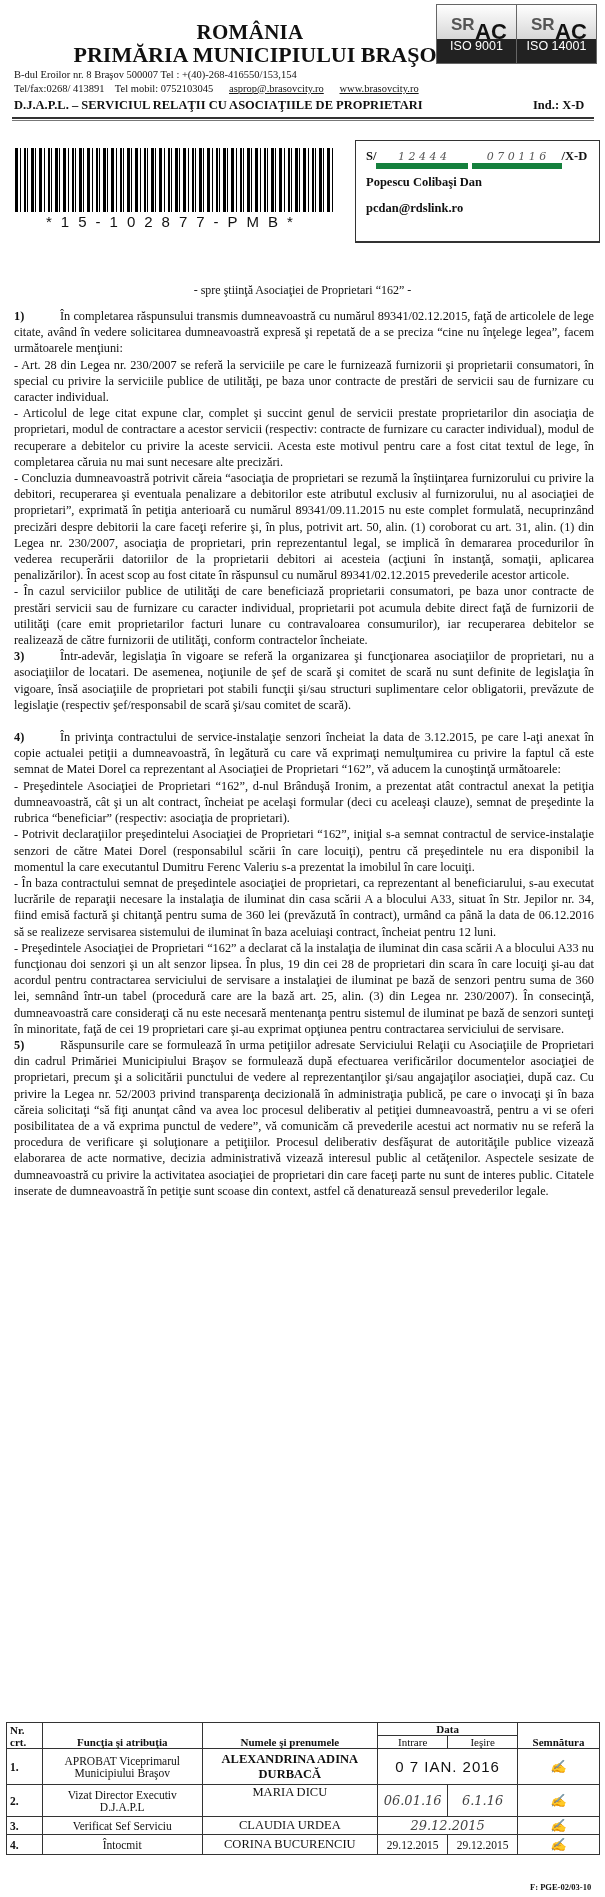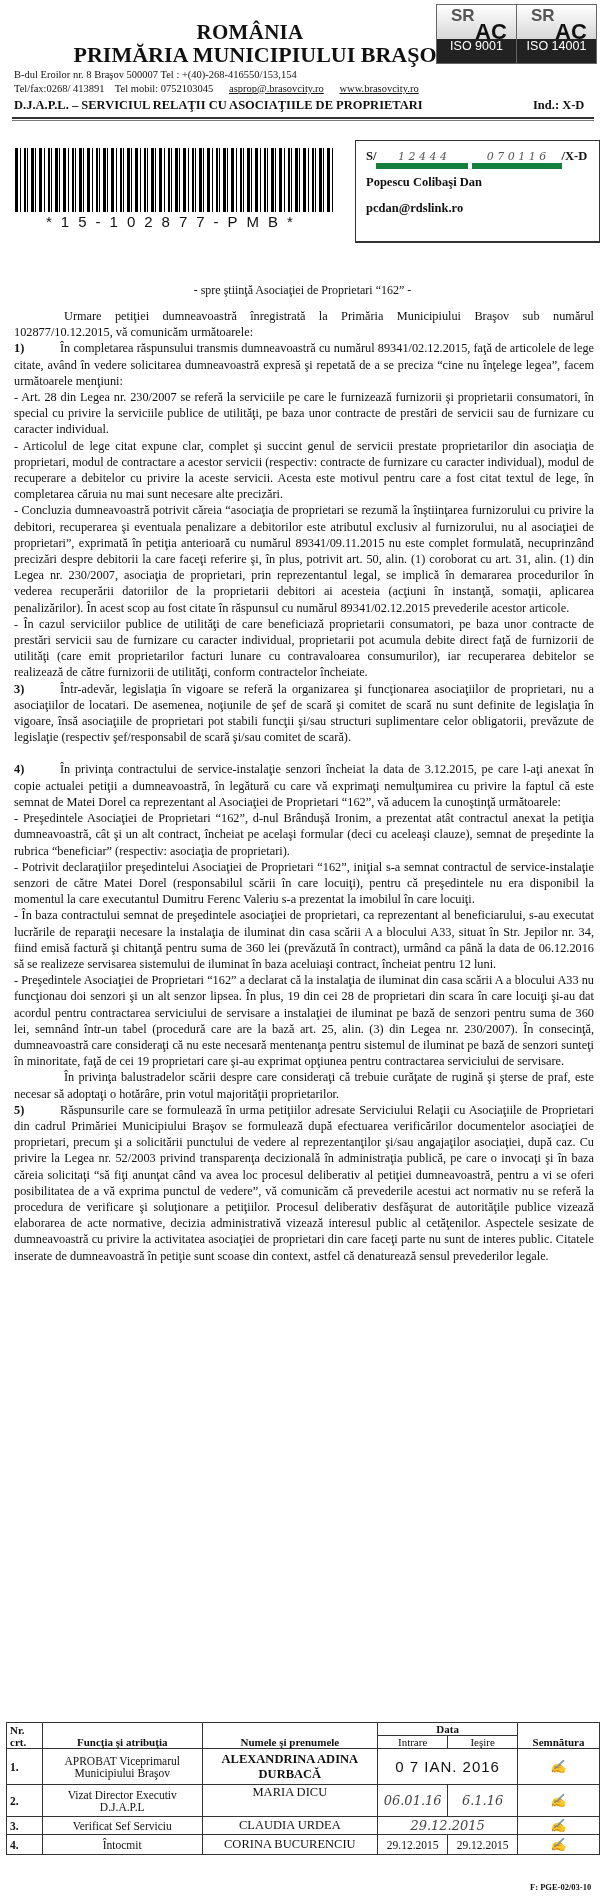--- a/index.html
+++ b/index.html
@@ -17,21 +17,21 @@
   #c2 .u { text-decoration: underline; }
   #dept { top: 98px; left: 14px; font-size: 12.5px; font-weight: bold; white-space: nowrap; }
   #dept .ind { position: absolute; left: 519px; top: 0; }
   .rule1 { top: 117px; left: 12px; width: 582px; height: 2px; background: #333; }
   .rule2 { top: 120px; left: 12px; width: 582px; height: 1px; background: #777; }
 
   .iso { top: 4px; left: 436px; width: 159px; height: 58px; border: 1px solid #666;
          display: flex; background: linear-gradient(180deg,#fff 0%,#d9d9d9 55%,#bbb 100%); }
   .iso-cell { flex: 1; position: relative; border-right: 1px solid #666; }
   .iso-cell:last-child { border-right: none; }
-  .iso-sr { position: absolute; top: 1px; left: 14px; font: bold 17px "Liberation Sans", sans-serif; color: #555; }
+  .iso-sr { position: absolute; top: 10px; left: 14px; font: bold 17px "Liberation Sans", sans-serif; color: #555; }
   .iso-ac { position: absolute; top: 14px; left: 38px; font: bold 22px "Liberation Sans", sans-serif; color: #111; }
   .iso-lbl { position: absolute; bottom: 0; left: 0; right: 0; height: 24px; background: #222; color: #fff;
              font: 12.5px "Liberation Sans", sans-serif; text-align: center; line-height: 14px; }
 
   .barcode { top: 148px; left: 15px; width: 318px; height: 64px;
     background: repeating-linear-gradient(90deg,
       #000 0 3px, #fff 3px 5px, #000 5px 6px, #fff 6px 9px, #000 9px 11px, #fff 11px 12px,
       #000 12px 13px, #fff 13px 16px, #000 16px 19px, #fff 19px 20px, #000 20px 21px, #fff 21px 24px); }
   .barcode-text { top: 213px; left: 15px; width: 318px; font: 15px "Liberation Sans", sans-serif;
                   letter-spacing: 9px; text-align: center; white-space: nowrap; }
@@ -101,34 +101,32 @@
   <div class="addr-line" id="ab1">
     <span>S/</span><span class="hw" style="width:92px;text-align:center">1 2 4 4 4</span>&nbsp;<span class="hw" style="width:90px;text-align:center">0 7 0 1 1 6</span><span>/X-D</span>
   </div>
   <div class="addr-line" id="ab2">Popescu Colibaşi Dan</div>
   <div class="addr-line" id="ab3">pcdan@rdslink.ro</div>
 </div>
 
 <div class="abs spre">- spre ştiinţă Asociaţiei de Proprietari “162” -</div>
 
 <div class="abs body">
-  <p class="ind1">Urmare petiţiei dumneavoastră înregistrată la Primăria Municipiului Braşov sub numărul 102877/10.12.2015, vă comunicăm următoarele:</p>
   <p><span class="num">1)</span><span>În completarea răspunsului transmis dumneavoastră cu numărul 89341/02.12.2015, faţă de articolele de lege citate, având în vedere solicitarea dumneavoastră expresă şi repetată de a se preciza “cine nu înţelege legea”, facem următoarele menţiuni:</span></p>
   <p>-  Art. 28 din Legea nr. 230/2007 se referă la serviciile pe care le furnizează furnizorii şi proprietarii consumatori, în special cu privire la serviciile publice de utilităţi, pe baza unor contracte de prestări de servicii sau de furnizare cu caracter individual.</p>
   <p>-  Articolul de lege citat expune clar, complet şi succint genul de servicii prestate proprietarilor din asociaţia de proprietari, modul de contractare a acestor servicii (respectiv: contracte de furnizare cu caracter individual), modul de recuperare a debitelor cu privire la aceste servicii. Acesta este motivul pentru care a fost citat textul de lege, în completarea căruia nu mai sunt necesare alte precizări.</p>
   <p>-  Concluzia dumneavoastră potrivit căreia “asociaţia de proprietari se rezumă la înştiinţarea furnizorului cu privire la debitori, recuperarea şi eventuala penalizare a debitorilor este atributul exclusiv al furnizorului, nu al asociaţiei de proprietari”, exprimată în petiţia anterioară cu numărul 89341/09.11.2015 nu este complet formulată, necuprinzând precizări despre debitorii la care faceţi referire şi, în plus, potrivit art. 50, alin. (1) coroborat cu art. 31, alin. (1) din Legea nr. 230/2007, asociaţia de proprietari, prin reprezentantul legal, se implică în demararea procedurilor în vederea recuperării datoriilor de la proprietarii debitori ai acesteia (acţiuni în instanţă, somaţii, aplicarea penalizărilor). În acest scop au fost citate în răspunsul cu numărul 89341/02.12.2015 prevederile acestor articole.</p>
   <p>- În cazul serviciilor publice de utilităţi de care beneficiază proprietarii consumatori, pe baza unor contracte de prestări servicii sau de furnizare cu caracter individual, proprietarii pot acumula debite direct faţă de furnizorii de utilităţi (care emit proprietarilor facturi lunare cu contravaloarea consumurilor), iar recuperarea debitelor se realizează de către furnizorii de utilităţi, conform contractelor încheiate.</p>
   <p><span class="num">3)</span><span>Într-adevăr, legislaţia în vigoare se referă la organizarea şi funcţionarea asociaţiilor de proprietari, nu a asociaţiilor de locatari. De asemenea, noţiunile de şef de scară şi comitet de scară nu sunt definite de legislaţia în vigoare, însă asociaţiile de proprietari pot stabili funcţii şi/sau structuri suplimentare celor obligatorii, prevăzute de legislaţie (respectiv şef/responsabil de scară şi/sau comitet de scară).</span></p>
   <div class="gap"></div>
   <p><span class="num">4)</span><span>În privinţa contractului de service-instalaţie senzori încheiat la data de 3.12.2015, pe care l-aţi anexat în copie actualei petiţii a dumneavoastră, în legătură cu care vă exprimaţi nemulţumirea cu privire la faptul că este semnat de Matei Dorel ca reprezentant al Asociaţiei de Proprietari “162”, vă aducem la cunoştinţă următoarele:</span></p>
   <p>- Preşedintele Asociaţiei de Proprietari “162”, d-nul Brânduşă Ironim, a prezentat atât contractul anexat la petiţia dumneavoastră, cât şi un alt contract, încheiat pe acelaşi formular (deci cu aceleaşi clauze), semnat de preşedinte la rubrica “beneficiar” (respectiv: asociaţia de proprietari).</p>
   <p>- Potrivit declaraţiilor preşedintelui Asociaţiei de Proprietari “162”, iniţial s-a semnat contractul de service-instalaţie senzori de către Matei Dorel (responsabilul scării în care locuiţi), pentru că preşedintele nu era disponibil la momentul la care executantul Dumitru Ferenc Valeriu s-a prezentat la imobilul în care locuiţi.</p>
   <p>- În baza contractului semnat de preşedintele asociaţiei de proprietari, ca reprezentant al beneficiarului, s-au executat lucrările de reparaţii necesare la instalaţia de iluminat din casa scării A a blocului A33, situat în Str. Jepilor nr. 34, fiind emisă factură şi chitanţă pentru suma de 360 lei (prevăzută în contract), urmând ca până la data de 06.12.2016 să se realizeze servisarea sistemului de iluminat în baza aceluiaşi contract, încheiat pentru 12 luni.</p>
   <p>- Preşedintele Asociaţiei de Proprietari “162” a declarat că la instalaţia de iluminat din casa scării A a blocului A33 nu funcţionau doi senzori şi un alt senzor lipsea. În plus, 19 din cei 28 de proprietari din scara în care locuiţi şi-au dat acordul pentru contractarea serviciului de servisare a instalaţiei de iluminat pe bază de senzori pentru suma de 360 lei, semnând într-un tabel (procedură care are la bază art. 25, alin. (3) din Legea nr. 230/2007). În consecinţă, dumneavoastră care consideraţi că nu este necesară mentenanţa pentru sistemul de iluminat pe bază de senzori sunteţi în minoritate, faţă de cei 19 proprietari care şi-au exprimat opţiunea pentru contractarea serviciului de servisare.</p>
-  <p class="ind1">În privinţa balustradelor scării despre care consideraţi că trebuie curăţate de rugină şi şterse de praf, este necesar să adoptaţi o hotărâre, prin votul majorităţii proprietarilor.</p>
   <p><span class="num">5)</span><span>Răspunsurile care se formulează în urma petiţiilor adresate Serviciului Relaţii cu Asociaţiile de Proprietari din cadrul Primăriei Municipiului Braşov se formulează după efectuarea verificărilor documentelor asociaţiei de proprietari, precum şi a solicitării punctului de vedere al reprezentanţilor şi/sau angajaţilor asociaţiei, după caz. Cu privire la Legea nr. 52/2003 privind transparenţa decizională în administraţia publică, pe care o invocaţi şi în baza căreia solicitaţi “să fiţi anunţat când va avea loc procesul deliberativ al petiţiei dumneavoastră, pentru a vi se oferi posibilitatea de a vă exprima punctul de vedere”, vă comunicăm că prevederile acestui act normativ nu se referă la procedura de verificare şi soluţionare a petiţiilor. Procesul deliberativ desfăşurat de autorităţile publice vizează elaborarea de acte normative, decizia administrativă vizează interesul public al cetăţenilor. Aspectele sesizate de dumneavoastră cu privire la activitatea asociaţiei de proprietari din care faceţi parte nu sunt de interes public. Citatele inserate de dumneavoastră în petiţie sunt scoase din context, astfel că denaturează sensul prevederilor legale.</span></p>
 </div>
 
 <table class="sig">
   <colgroup>
     <col style="width:36px">
       <col style="width:160px">
       <col style="width:176px">
       <col style="width:70px">
       <col style="width:70px">

